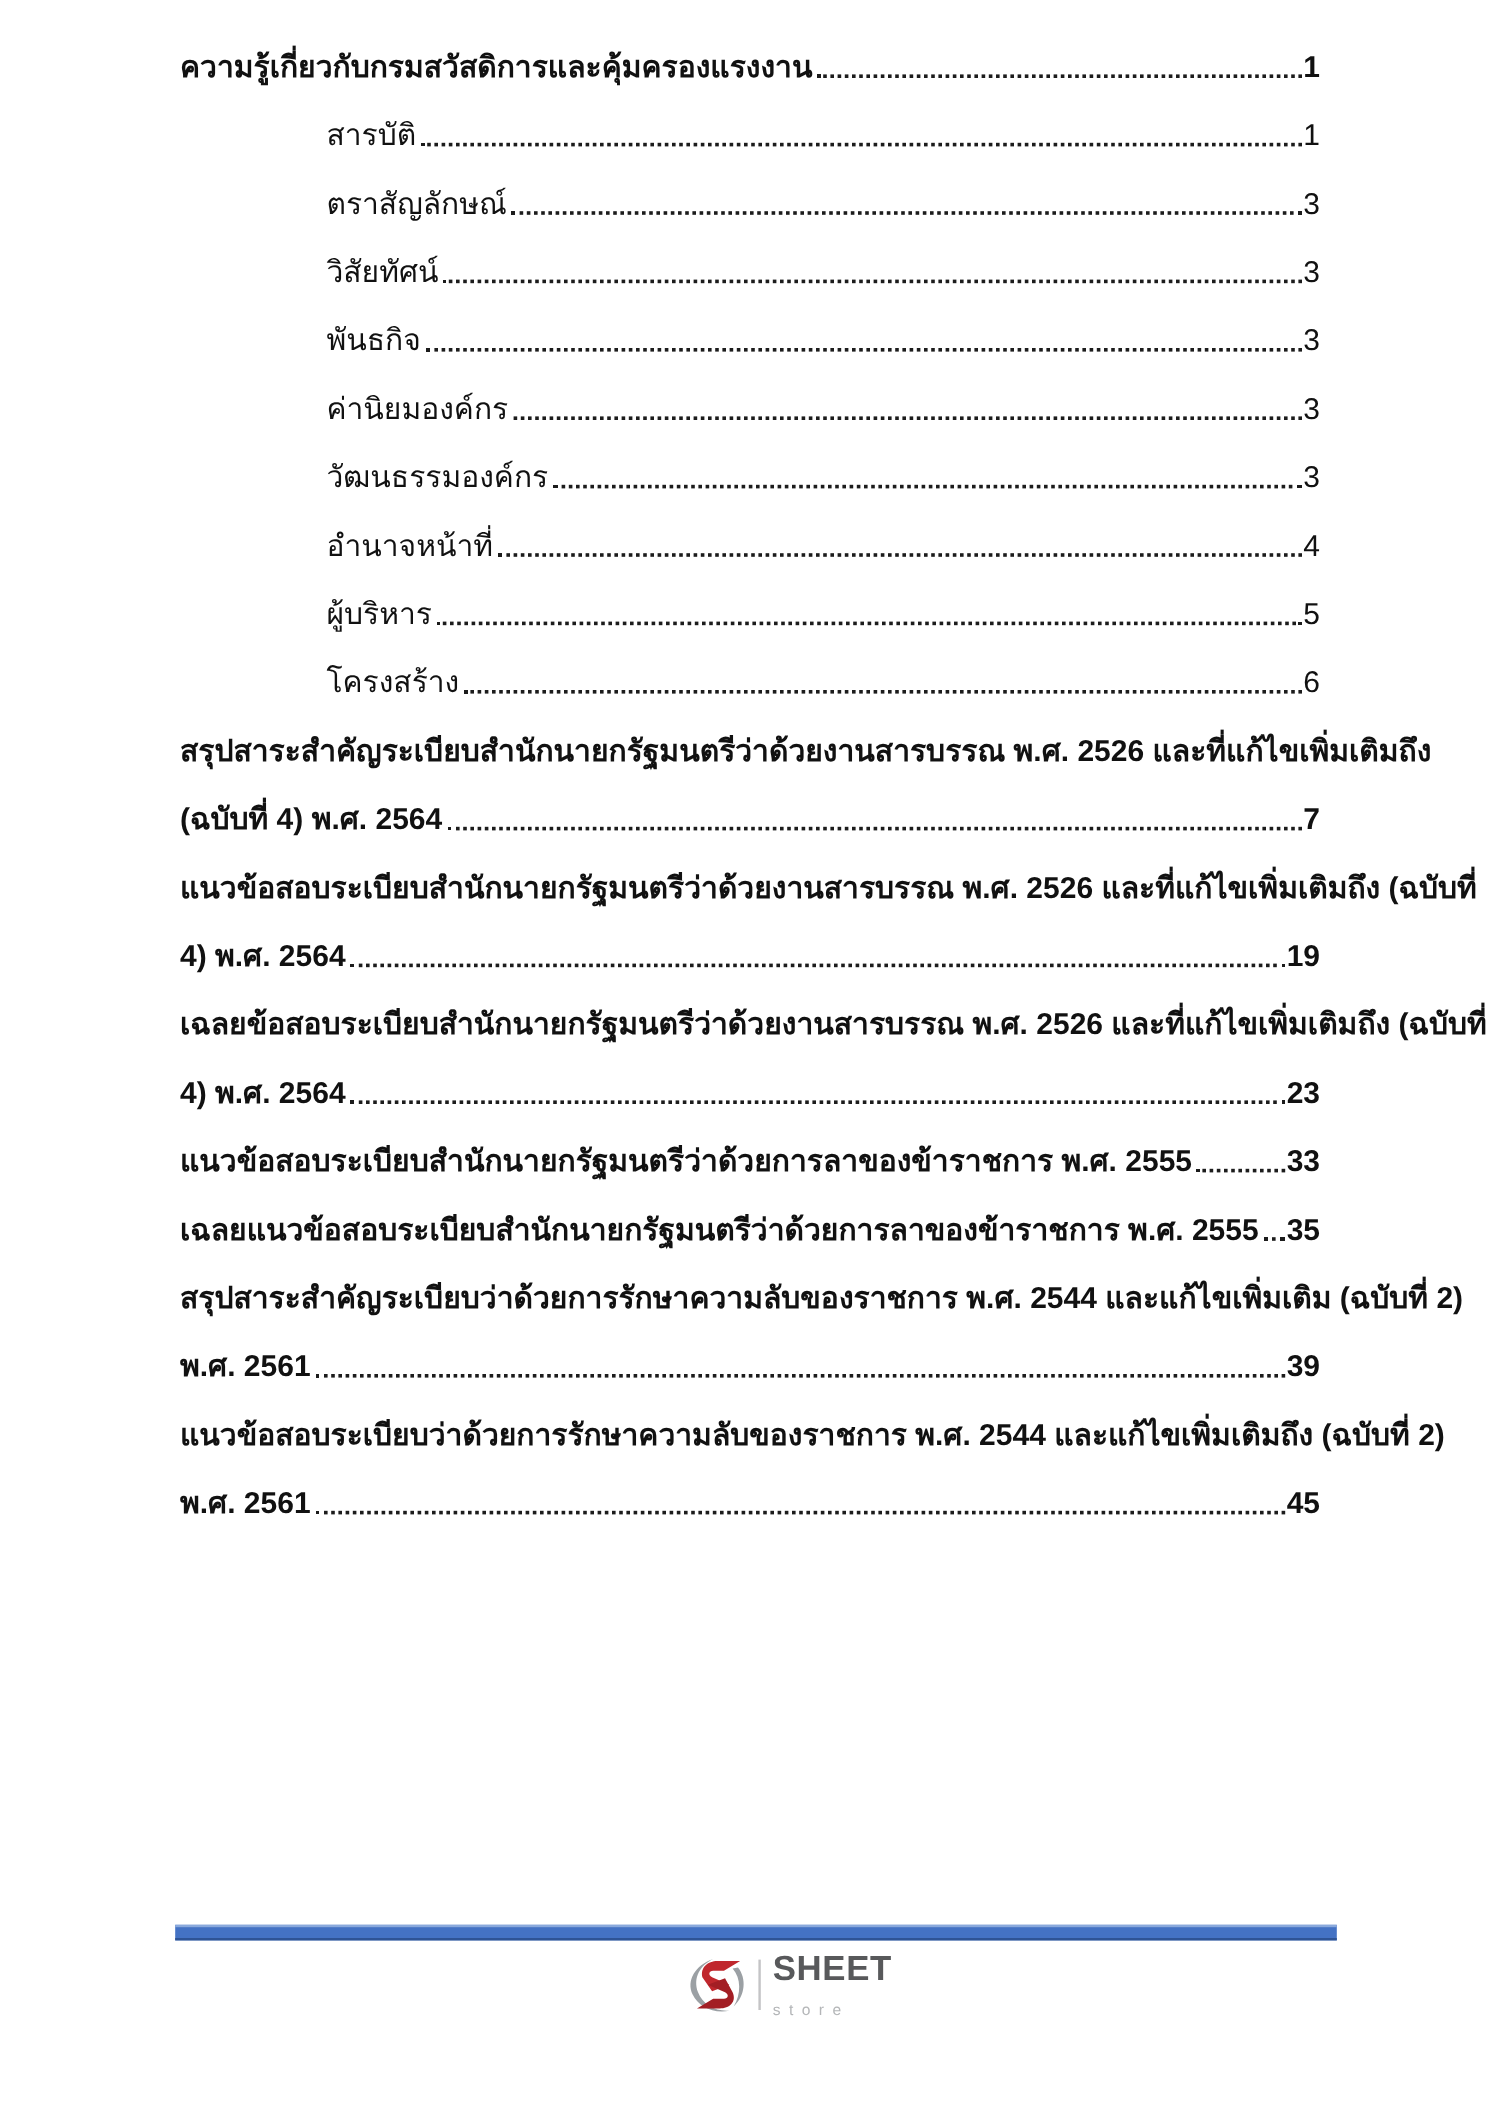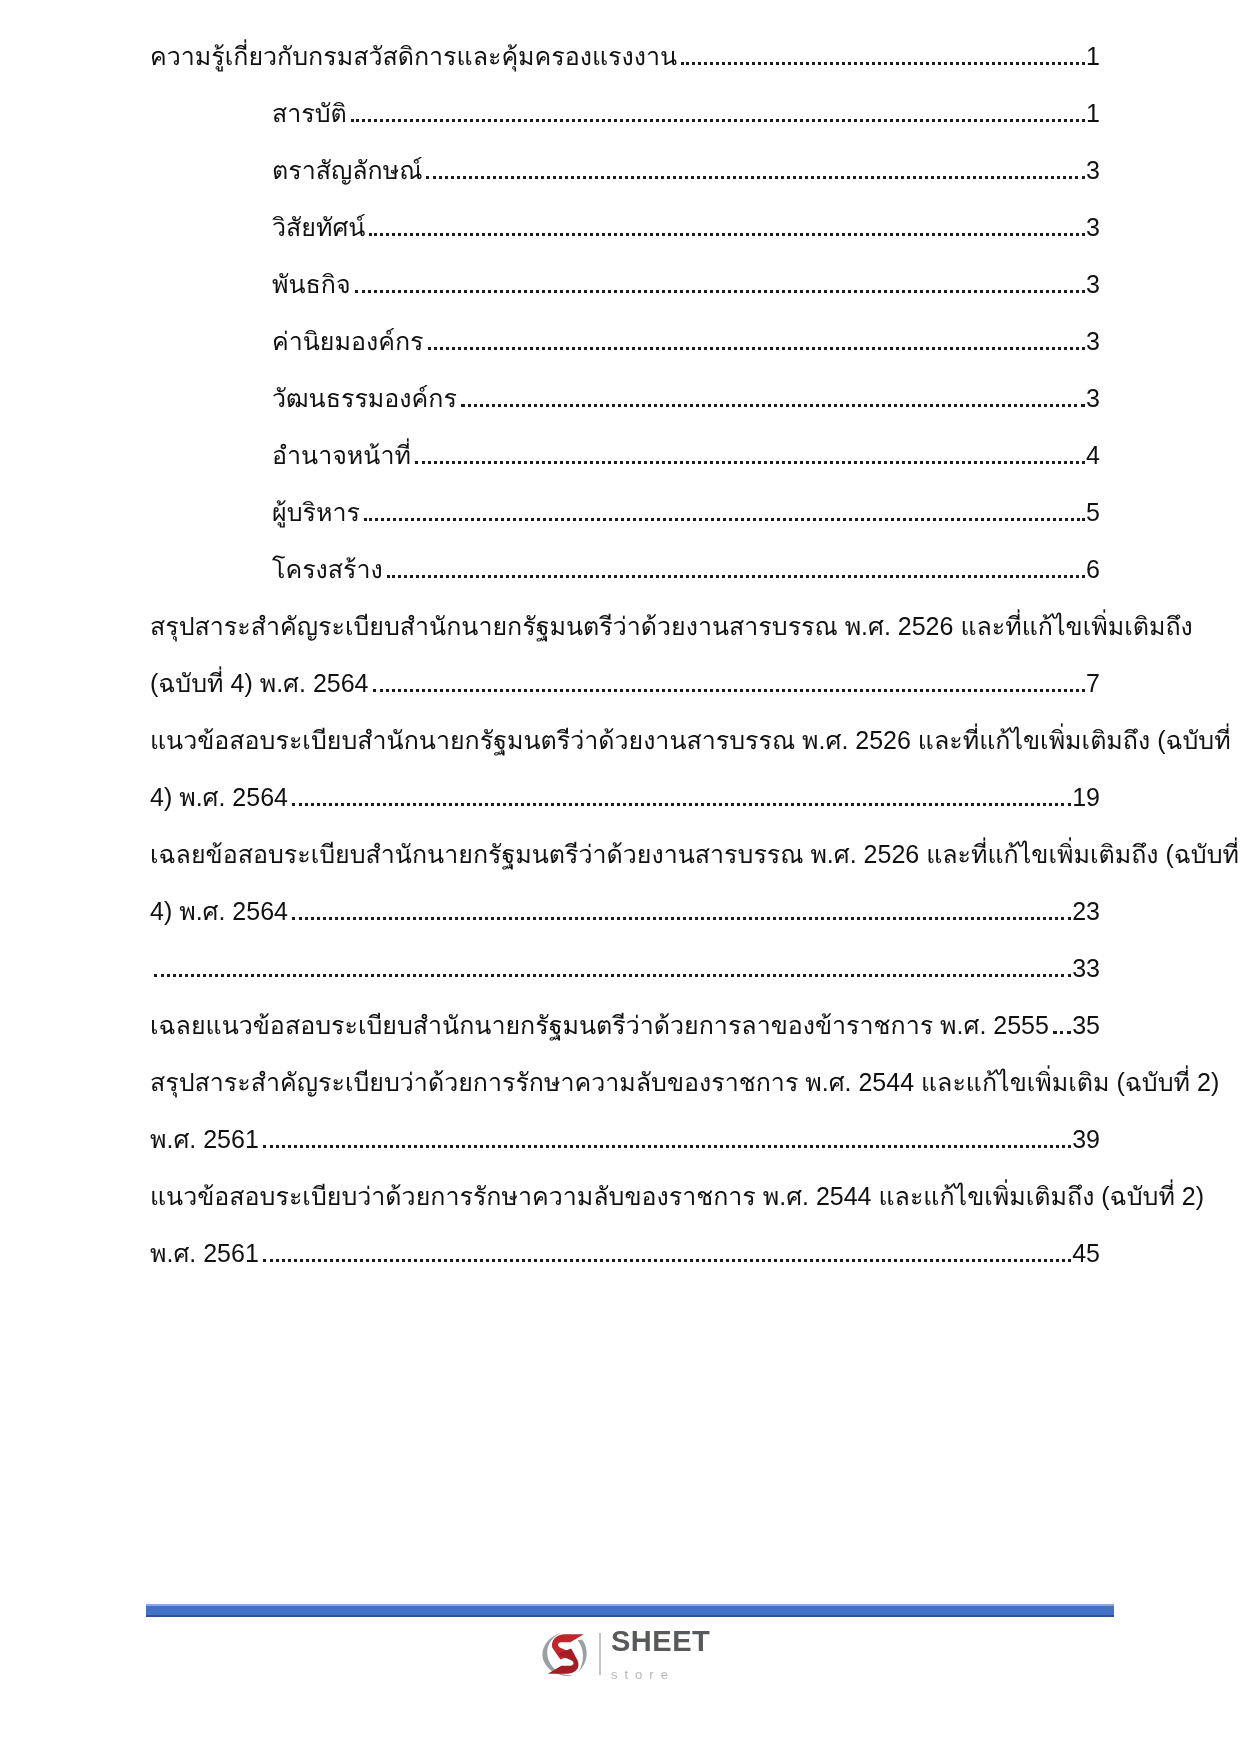--- a/index.html
+++ b/index.html
@@ -32,40 +32,40 @@
   }
   #toc { margin-top: 17px; }
   .toc-line {
     display: flex;
     align-items: flex-end;
     height: 57px;
     font-size: 25px;
     line-height: 1.35;
   }
   .toc-line .lbl { white-space: nowrap; }
-  .toc-line.bold { font-weight: 400; }
+  .toc-line.bold { font-weight: 700; }
   .toc-line.indent { padding-left: 122px; }
   .leader {
     flex: 1;
     min-width: 10px;
     align-self: flex-end;
     margin: 0 1px 9px 4px;
     border-bottom: 3px dotted #1c1c1c;
   }
   .pg { white-space: nowrap; }
   .footer-bar {
     position: absolute;
     left: 146px; top: 1604px;
     width: 968px; height: 9px;
     border-top: 2px solid #8aa9dc;
     border-bottom: 2px solid #2e5395;
   }
   .footer-logo {
     position: absolute;
-    left: 537px; top: 1630px;
+    left: 570px; top: 1630px;
     height: 48px;
     display: flex;
     align-items: center;
   }
   .logo-mark { width: 54px; height: 48px; }
   .logo-divider {
     width: 2px; height: 42px;
     margin: 0 10px 0 8px;
   }
   .logo-texts { display: flex; flex-direction: column; line-height: 1; }
@@ -153,20 +153,21 @@
       </div>
       <div class="toc-line bold">
         <span class="lbl">เฉลยข้อสอบระเบียบสำนักนายกรัฐมนตรีว่าด้วยงานสารบรรณ พ.ศ. 2526 และที่แก้ไขเพิ่มเติมถึง (ฉบับที่</span>
       </div>
       <div class="toc-line bold">
         <span class="lbl">4) พ.ศ. 2564</span>
         <span class="leader"></span>
         <span class="pg">23</span>
       </div>
       <div class="toc-line bold">
+        <span class="lbl">แนวข้อสอบระเบียบสำนักนายกรัฐมนตรีว่าด้วยการลาของข้าราชการ พ.ศ. 2555</span>
         <span class="leader"></span>
         <span class="pg">33</span>
       </div>
       <div class="toc-line bold">
         <span class="lbl">เฉลยแนวข้อสอบระเบียบสำนักนายกรัฐมนตรีว่าด้วยการลาของข้าราชการ พ.ศ. 2555</span>
         <span class="leader"></span>
         <span class="pg">35</span>
       </div>
       <div class="toc-line bold">
         <span class="lbl">สรุปสาระสำคัญระเบียบว่าด้วยการรักษาความลับของราชการ พ.ศ. 2544 และแก้ไขเพิ่มเติม (ฉบับที่ 2)</span>

